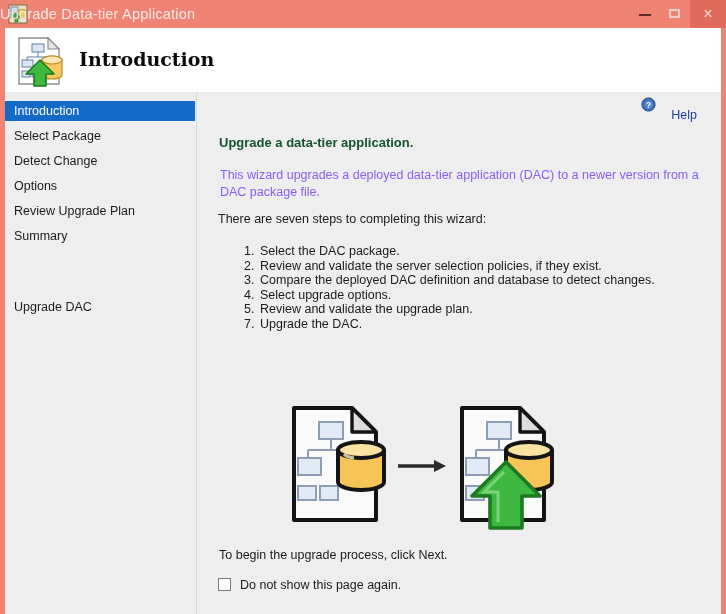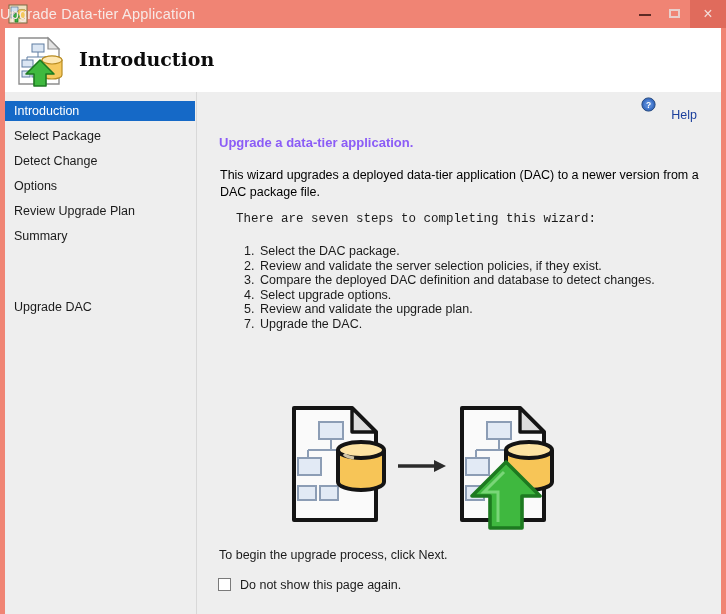--- a/index.html
+++ b/index.html
@@ -163,38 +163,37 @@
     position: absolute;
     right: 65px; top: 5px;
     width: 15px; height: 15px;
   }
 
   #content-heading {
     position: absolute;
     left: 21px; top: 43px;
     font-size: 13px;
     font-weight: bold;
-    color: #8b5cf6;
+    color: #14532d;
     white-space: nowrap;
   }
   #content-para {
     position: absolute;
     left: 22px; top: 75px;
     width: 480px;
     font-size: 12.5px;
-    color: #000000;
+    color: #8b5cf6;
     line-height: 17px;
   }
   #steps-intro {
     position: absolute;
-    left: 38px; top: 120px;
+    left: 20px; top: 120px;
     font-size: 12.5px;
     color: #1b1b1b;
     white-space: nowrap;
-    font-family: Liberation Mono, monospace;
   }
   #steps-list {
     position: absolute;
     left: 21px; top: 152px;
     width: 470px;
   }
   .step-row {
     font-size: 12.5px;
     color: #1b1b1b;
     line-height: 14.6px;

